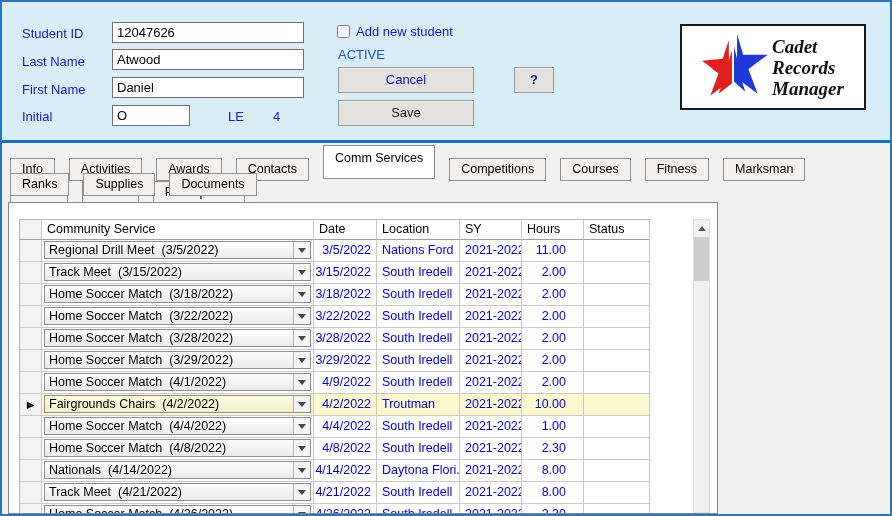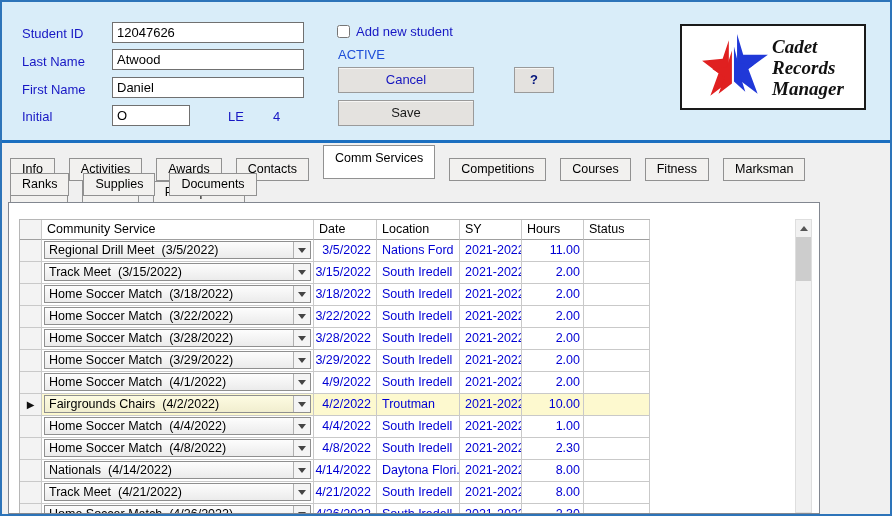--- a/index.html
+++ b/index.html
@@ -47,37 +47,37 @@
   .tab-row { height: 26px; }
   .tab {
     display: inline-block; padding: 3px 11px 4px 11px; margin-right: 14px;
     background: #f2f1ef; border: 1px solid #919191; font-size: 12.5px; color: #000;
     vertical-align: bottom; cursor: default;
   }
   .tab.active { background: #fff; position: relative; top: -2px; padding-top: 5px; padding-bottom: 13px; z-index: 2; }
 
   
   .grid-panel {
-    position: absolute; left: 6px; top: 200px; width: 812px; bottom: 0;
+    position: absolute; left: 6px; top: 200px; width: 710px; bottom: 0;
     background: #fff; border: 1px solid #828790; overflow: hidden;
   }
   .grid { position: absolute; left: 10px; top: 16px; border-left: 1px solid #b6b6b6; border-top: 1px solid #b6b6b6; }
   .grow { display: flex; height: 22px; }
   .ghead-row { display: flex; height: 20px; }
   .gcell {
     border-right: 1px solid #c9c9c9; border-bottom: 1px solid #c9c9c9;
     font-size: 12.5px; line-height: 20px; overflow: hidden; white-space: nowrap; background: #fff;
   }
   .ghead { color: #000; background: #fff; padding-left: 5px; line-height: 19px; border-bottom: 1px solid #9f9f9f; }
   .c-rowhead { width: 22px; background: #f3f3f3; text-align: center; }
   .c-svc    { width: 272px; }
   .c-date   { width: 63px; text-align: right; padding-right: 5px; color: #0000d4; }
   .c-loc    { width: 83px; padding-left: 5px; color: #0000d4; }
   .c-sy     { width: 62px; padding-left: 5px; color: #0000d4; }
-  .c-hours  { width: 62px; text-align: right; padding-right: 3px; color: #0000d4; }
+  .c-hours  { width: 62px; text-align: right; padding-right: 17px; color: #0000d4; }
   .c-status { width: 66px; padding-left: 5px; color: #0000d4; }
   .ghead.c-date, .ghead.c-hours { text-align: left; padding-left: 5px; color: #000; }
   .ghead.c-loc, .ghead.c-sy, .ghead.c-status { color: #000; }
 
   .combo {
     margin: 1px 2px; height: 18px; display: flex; align-items: center;
     background: linear-gradient(#fdfdfd, #ebebeb); border: 1px solid #8f8f8f;
   }
   .combo-text { flex: 1; padding-left: 4px; font-size: 12.5px; color: #000; white-space: pre; overflow: hidden; }
   .dd-btn { width: 17px; align-self: stretch; display: flex; align-items: center; justify-content: center;

